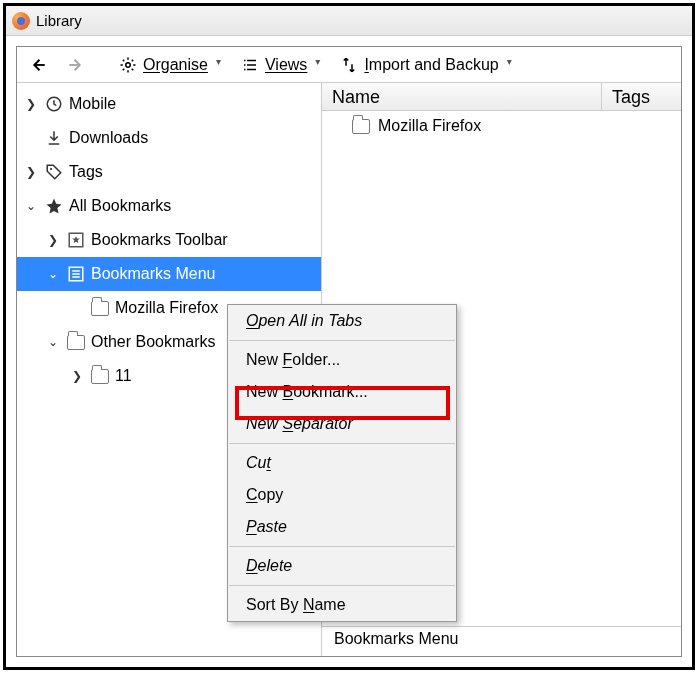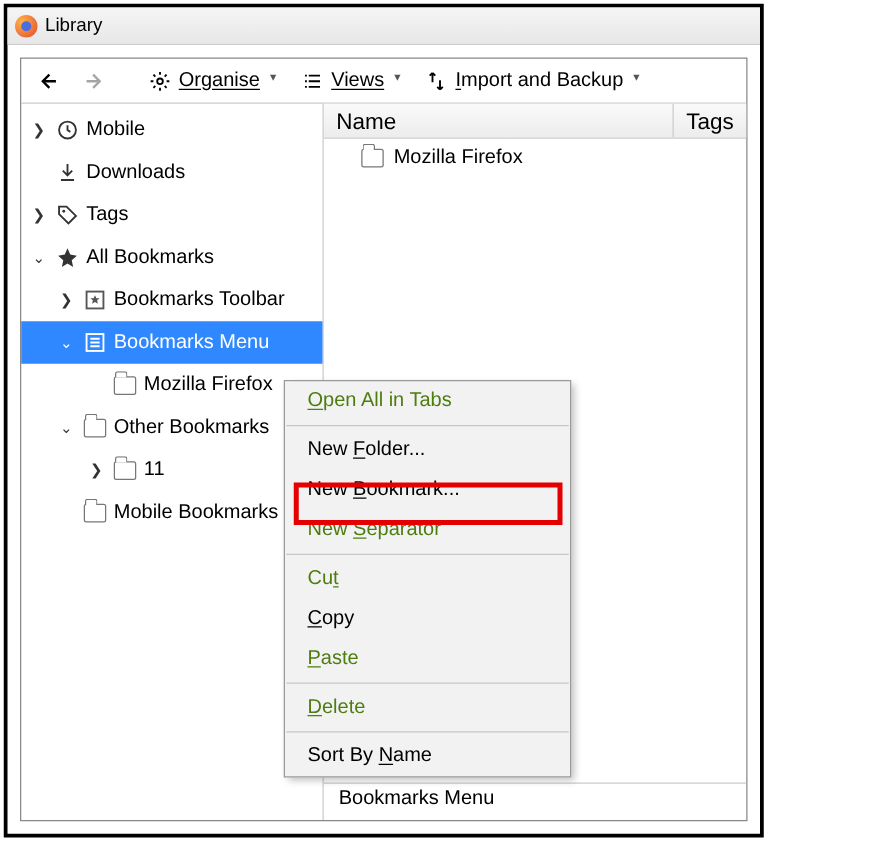--- a/index.html
+++ b/index.html
@@ -1,17 +1,17 @@
 <!DOCTYPE html>
 <html><head>
 <meta charset="utf-8">
 <style>
   * { box-sizing: border-box; margin: 0; padding: 0; font-family: "Segoe UI", Tahoma, sans-serif; }
   body { background: #fff; width: 700px; height: 673px; overflow: hidden; }
-  .outer { border: 3px solid #000; width: 608px; height: 667px; margin: 3px; display: flex; flex-direction: column; background: #fff; position: relative;}
+  .outer { border: 3px solid #000; width: 692px; height: 667px; margin: 3px; display: flex; flex-direction: column; background: #fff; position: relative;}
   .titlebar { height: 30px; background: linear-gradient(#f5f5f5,#e7e7e7); border-bottom: 1px solid #ccc; display: flex; align-items: center; padding: 0 6px; font-size: 15px; }
   .titlebar .ff { width:18px; height:18px; border-radius:50%; background: radial-gradient(circle at 30% 30%, #ffb347,#e2492f); margin-right:6px; position:relative;}
   .titlebar .ff::after{content:""; position:absolute; width:8px;height:8px;left:5px;top:5px;border-radius:50%;background:#4a6ee0;}
   .inner { flex:1; margin:10px; border:1px solid #888; display:flex; flex-direction:column; min-height:0;}
   .toolbar { height:36px; border-bottom:1px solid #ccc; display:flex; align-items:center; padding:0 4px; gap:4px;}
   .tbtn { padding:3px 8px; display:flex; align-items:flex-start; gap:6px; font-size:16px; cursor:default;}
   .tbtn svg { width:18px; height:18px; }
   .tbtn .u { text-decoration: underline; text-underline-offset:2px;}
   .caret { font-size:10px; color:#555; margin-left:2px;}
   .fwd svg { opacity:.35;}
@@ -28,21 +28,21 @@
   .main { flex:1; display:flex; flex-direction:column;}
   .cols { height:28px; display:flex; background: linear-gradient(#fafafa,#ececec); border-bottom:1px solid #ccc; font-size:18px;}
   .cols .c1{ width:280px; border-right:1px solid #ccc; padding:4px 10px;}
   .cols .c2{ flex:1; padding:4px 10px;}
   .list { flex:1; font-size:16px;}
   .lrow { display:flex; align-items:center; height:30px; padding-left:30px; gap:8px;}
   .status { height:30px; border-top:1px solid #ccc; font-size:16px; padding:3px 12px;}
   
   .ctx { position:absolute; left:221px; top:298px; width:230px; background:#f2f2f2; border:1px solid #9a9a9a; box-shadow:3px 3px 6px rgba(0,0,0,.25); font-size:16px; z-index:10;}
   .ctx .mi { padding:7px 18px; }
-  .ctx .mi.disabled { color:#4d7c0f;}
+  .ctx .mi.disabled { color:#000000;font-style:italic;}
   .ctx .sep { height:1px; background:#c8c8c8; margin:3px 1px;}
   .ctx .mi .u { text-decoration: underline; text-underline-offset:2px;}
   .highlight-box { position:absolute; border:4px solid #e40000; z-index:11;}
   
   .folder { width:20px;height:15px; border:1.5px solid #777; border-radius:2px; position:relative; background:#fff;}
   .folder::before{content:"";position:absolute;top:-5px;left:0;width:8px;height:4px;background:#fff;border:1.5px solid #777;border-bottom:none;border-radius:2px 2px 0 0;}
 </style>
 </head>
 <body>
 
@@ -164,27 +164,20 @@
             </span>
           <span>Other Bookmarks</span>
         </div>
         <div class="row ind3">
           <span class="tw">❯</span>
           <span class="ico">
               <span class="folder"></span>
             </span>
           <span>11</span>
         </div>
-        <div class="row ind2">
-          <span class="tw"></span>
-          <span class="ico">
-              <span class="folder"></span>
-            </span>
-          <span>Mobile Bookmarks</span>
-        </div>
       </div>
 
       <div class="main">
         <div class="cols">
           <div class="c1">Name</div>
           <div class="c2">Tags</div>
         </div>
         <div class="list">
           <div class="lrow">
             <span class="ico">

